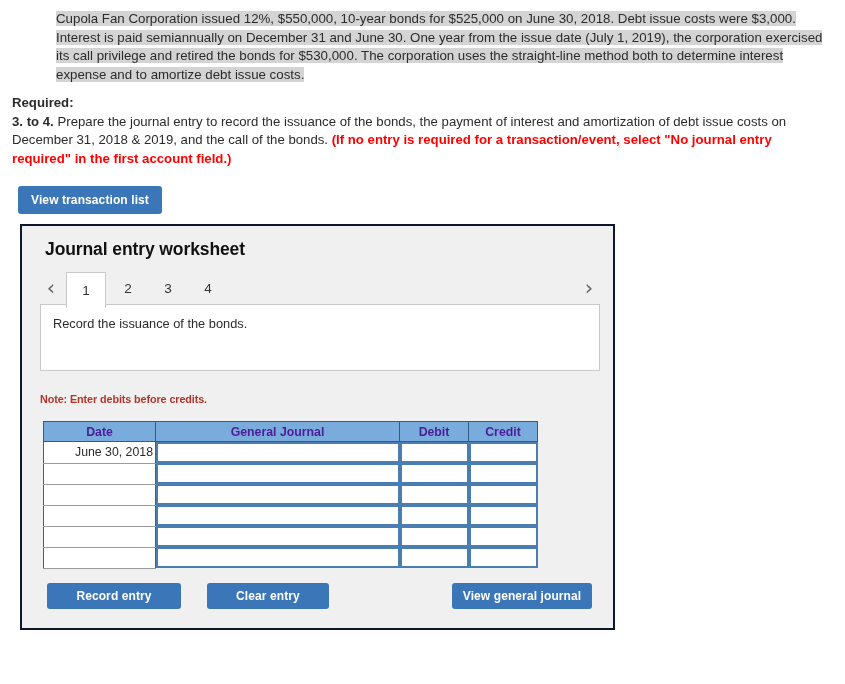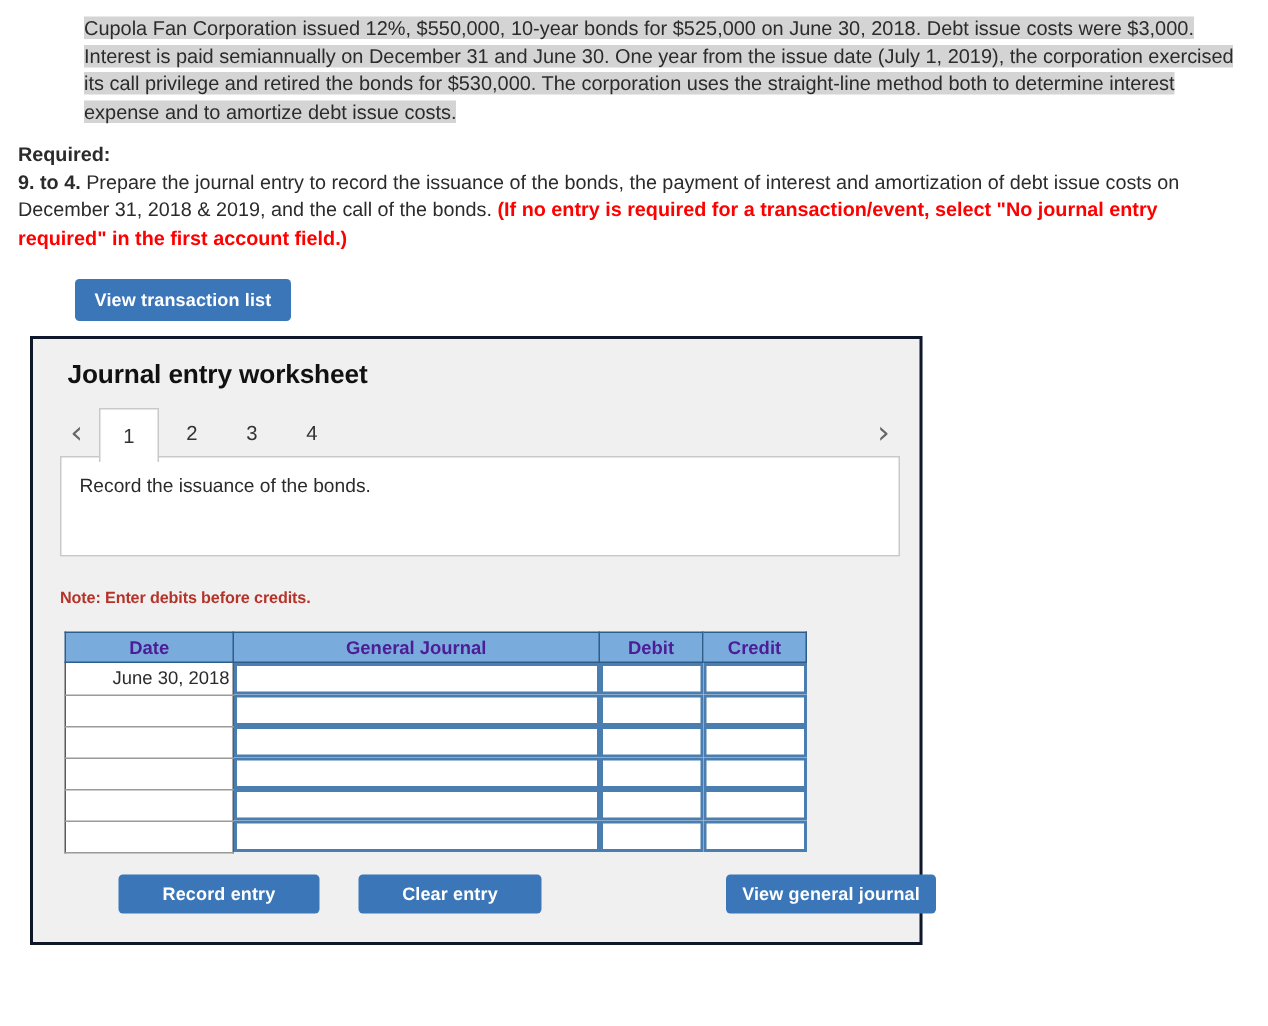--- a/index.html
+++ b/index.html
@@ -64,21 +64,20 @@
     font-weight: bold;
     font-size: 12px;
     letter-spacing: 0.1px;
     text-align: center;
     cursor: pointer;
     padding: 0;
     line-height: 1;
     display: flex;
     align-items: center;
     justify-content: center;
-    margin-left: 32px;
   }
 
   #view-transaction-list {
     position: absolute;
     left: 18px;
     top: 186px;
     width: 144px;
     height: 28px;
   }
 
@@ -251,21 +250,21 @@
 </style>
 </head>
 <body>
 
 <div id="problem-statement">
   <span class="hl">Cupola Fan Corporation issued 12%, $550,000, 10-year bonds for $525,000 on June 30, 2018. Debt issue costs were $3,000. Interest is paid semiannually on December 31 and June 30. One year from the issue date (July 1, 2019), the corporation exercised its call privilege and retired the bonds for $530,000. The corporation uses the straight-line method both to determine interest expense and to amortize debt issue costs.</span>
 </div>
 
 <div id="required-block">
   <span class="req-heading">Required:</span>
-  <span class="req-num">9. to 4.</span><span> Prepare the journal entry to record the issuance of the bonds, the payment of interest and amortization of debt issue costs on December 31, 2018 &amp; 2019, and the call of the bonds. </span><span class="req-red">(If no entry is required for a transaction/event, select "No journal entry required" in the first account field.)</span>
+  <span class="req-num">3. to 4.</span><span> Prepare the journal entry to record the issuance of the bonds, the payment of interest and amortization of debt issue costs on December 31, 2018 &amp; 2019, and the call of the bonds. </span><span class="req-red">(If no entry is required for a transaction/event, select "No journal entry required" in the first account field.)</span>
 </div>
 
 <button id="view-transaction-list" class="btn-blue">View transaction list</button>
 
 <div id="worksheet-panel">
 
   <div id="worksheet-title">Journal entry worksheet</div>
 
   <div id="tab-strip">
     <div class="tab-arrow" id="tab-prev">‹</div>

